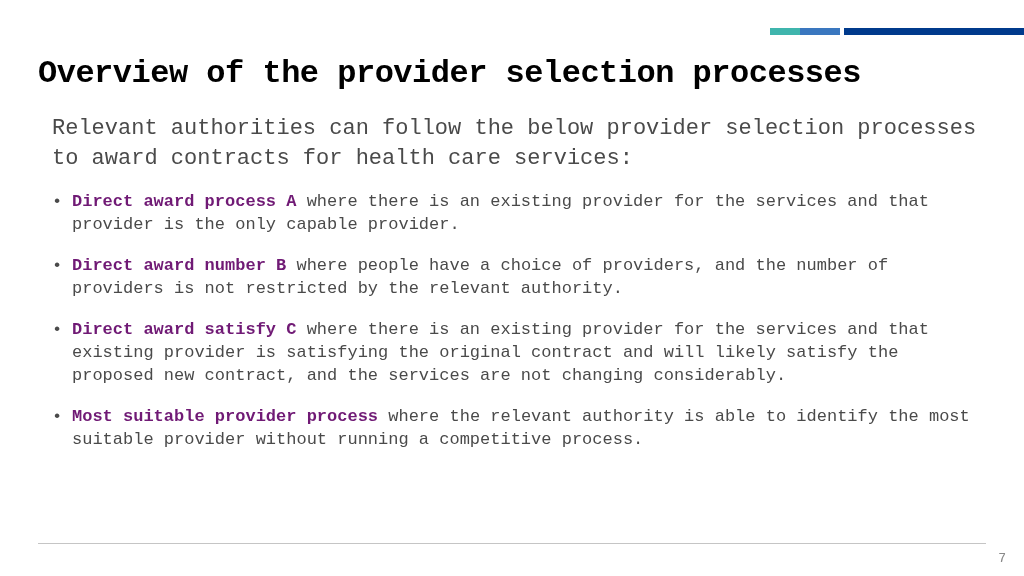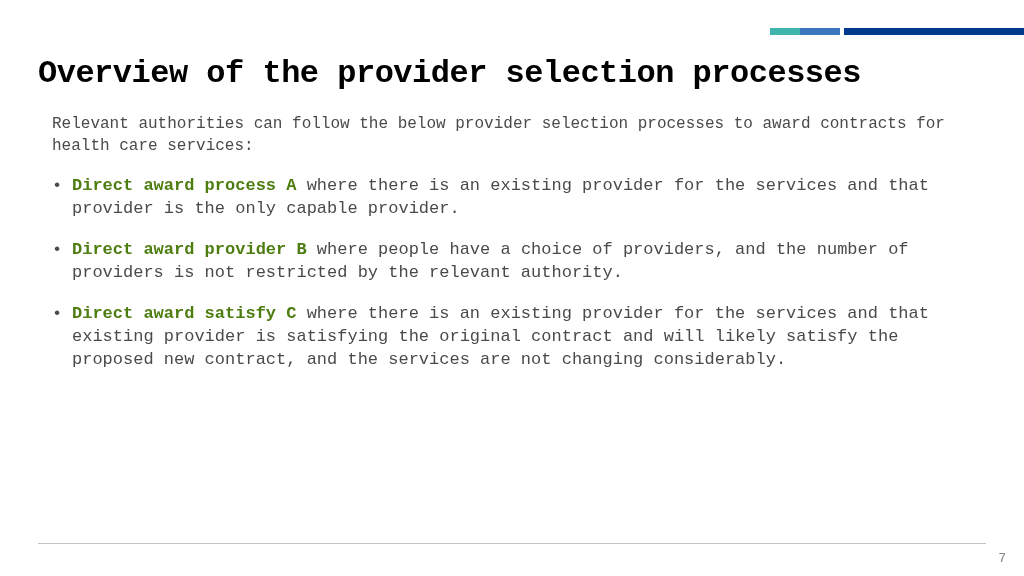--- a/index.html
+++ b/index.html
@@ -43,21 +43,21 @@
       padding: 55px 38px 0 38px;
     }
     h1 {
       font-size: 32px;
       font-weight: 700;
       color: #000000;
       margin-bottom: 22px;
       letter-spacing: -0.5px;
     }
     .intro {
-      font-size: 16px;
+      font-size: 22px;
       color: #4a4a4a;
       line-height: 1.35;
       margin-bottom: 18px;
       padding-left: 14px;
     }
     ul {
       list-style: none;
       padding-left: 14px;
     }
     li {
@@ -71,21 +71,21 @@
     li::before {
       content: "•";
       position: absolute;
       left: 0;
       top: 0;
       color: #4a4a4a;
       font-size: 17px;
     }
     .bold-lead {
       font-weight: 700;
-      color: #4d7c0f;
+      color: #701a75;
     }
     .bottom-rule {
       position: absolute;
       bottom: 32px;
       left: 38px;
       right: 38px;
       border-top: 1px solid #c5c5c5;
     }
     .page-number {
       position: absolute;
@@ -106,22 +106,25 @@
 </div>
 
 <div class="content">
   <h1>Overview of the provider selection processes</h1>
   <p class="intro">Relevant authorities can follow the below provider selection processes to award contracts for health care services:</p>
   <ul>
     <li>
       <span class="bold-lead">Direct award process A</span><span> where there is an existing provider for the services and that provider is the only capable provider.</span>
     </li>
     <li>
-      <span class="bold-lead">Direct award provider B</span><span> where people have a choice of providers, and the number of providers is not restricted by the relevant authority.</span>
+      <span class="bold-lead">Direct award number B</span><span> where people have a choice of providers, and the number of providers is not restricted by the relevant authority.</span>
     </li>
     <li>
       <span class="bold-lead">Direct award satisfy C</span><span> where there is an existing provider for the services and that existing provider is satisfying the original contract and will likely satisfy the proposed new contract, and the services are not changing considerably.</span>
+    </li>
+    <li>
+      <span class="bold-lead">Most suitable provider process</span><span> where the relevant authority is able to identify the most suitable provider without running a competitive process.</span>
     </li>
   </ul>
 </div>
 
 <div class="bottom-rule"></div>
 <div class="page-number">7</div>
 
 </body></html>

